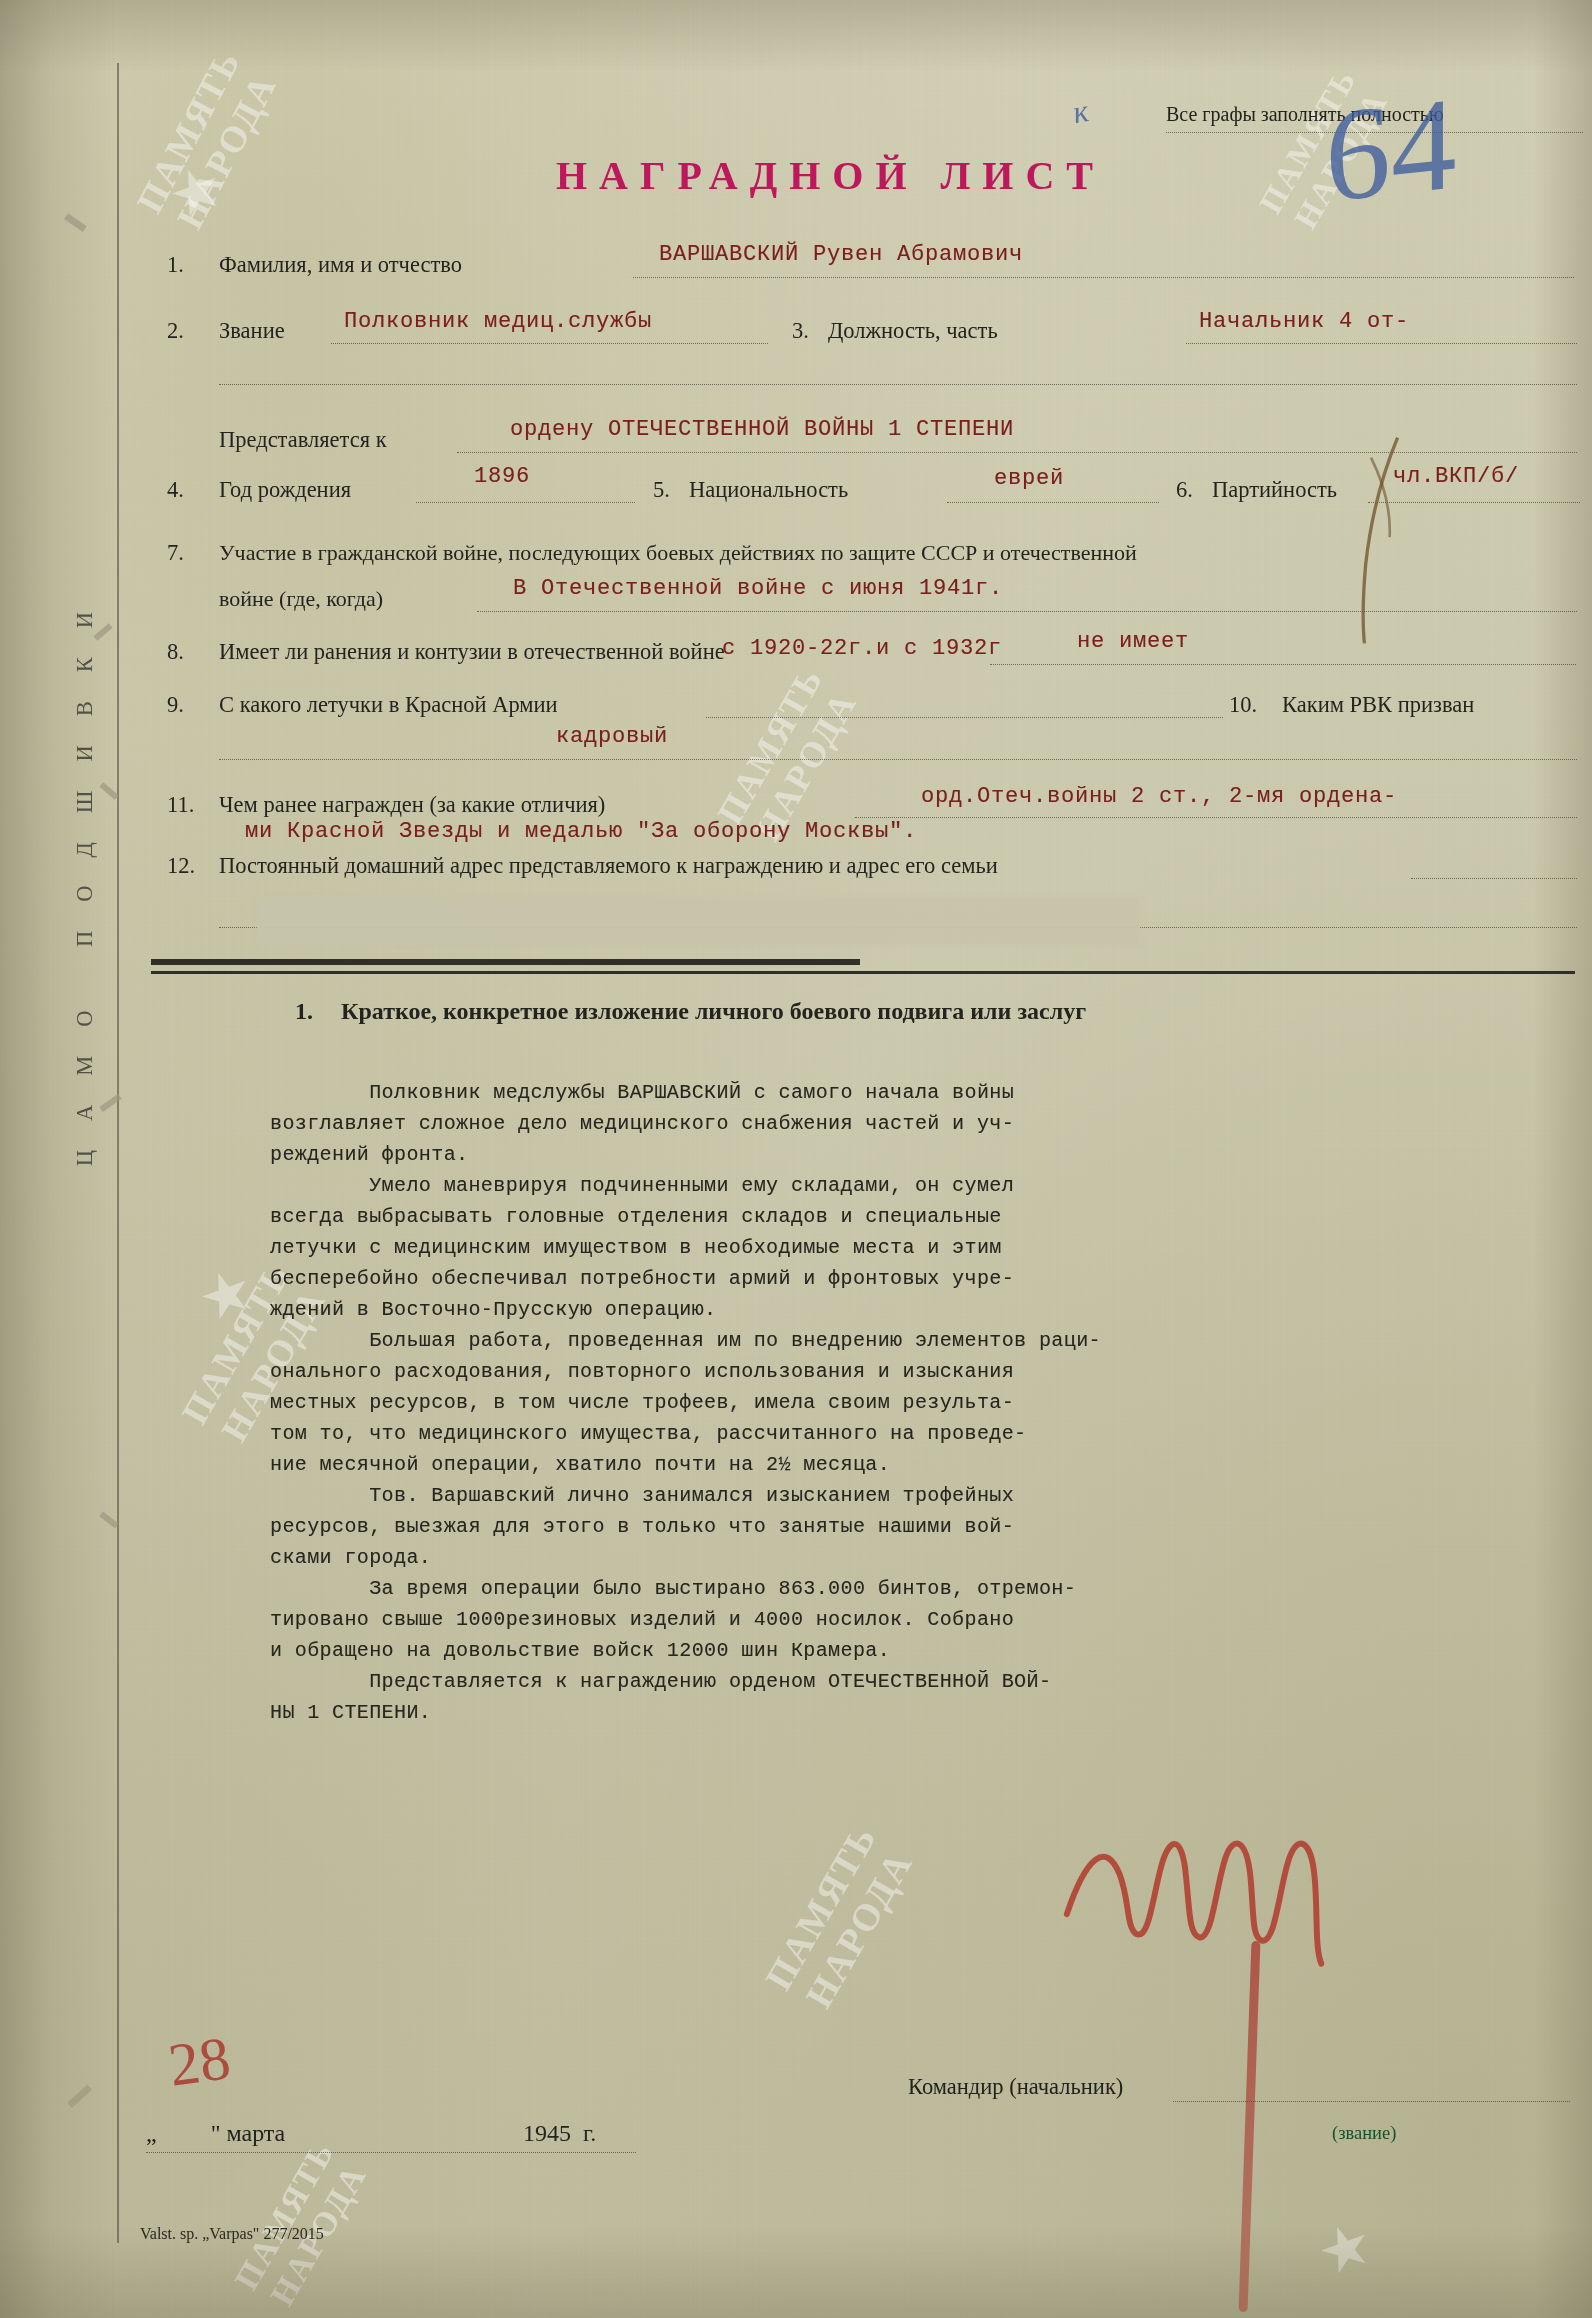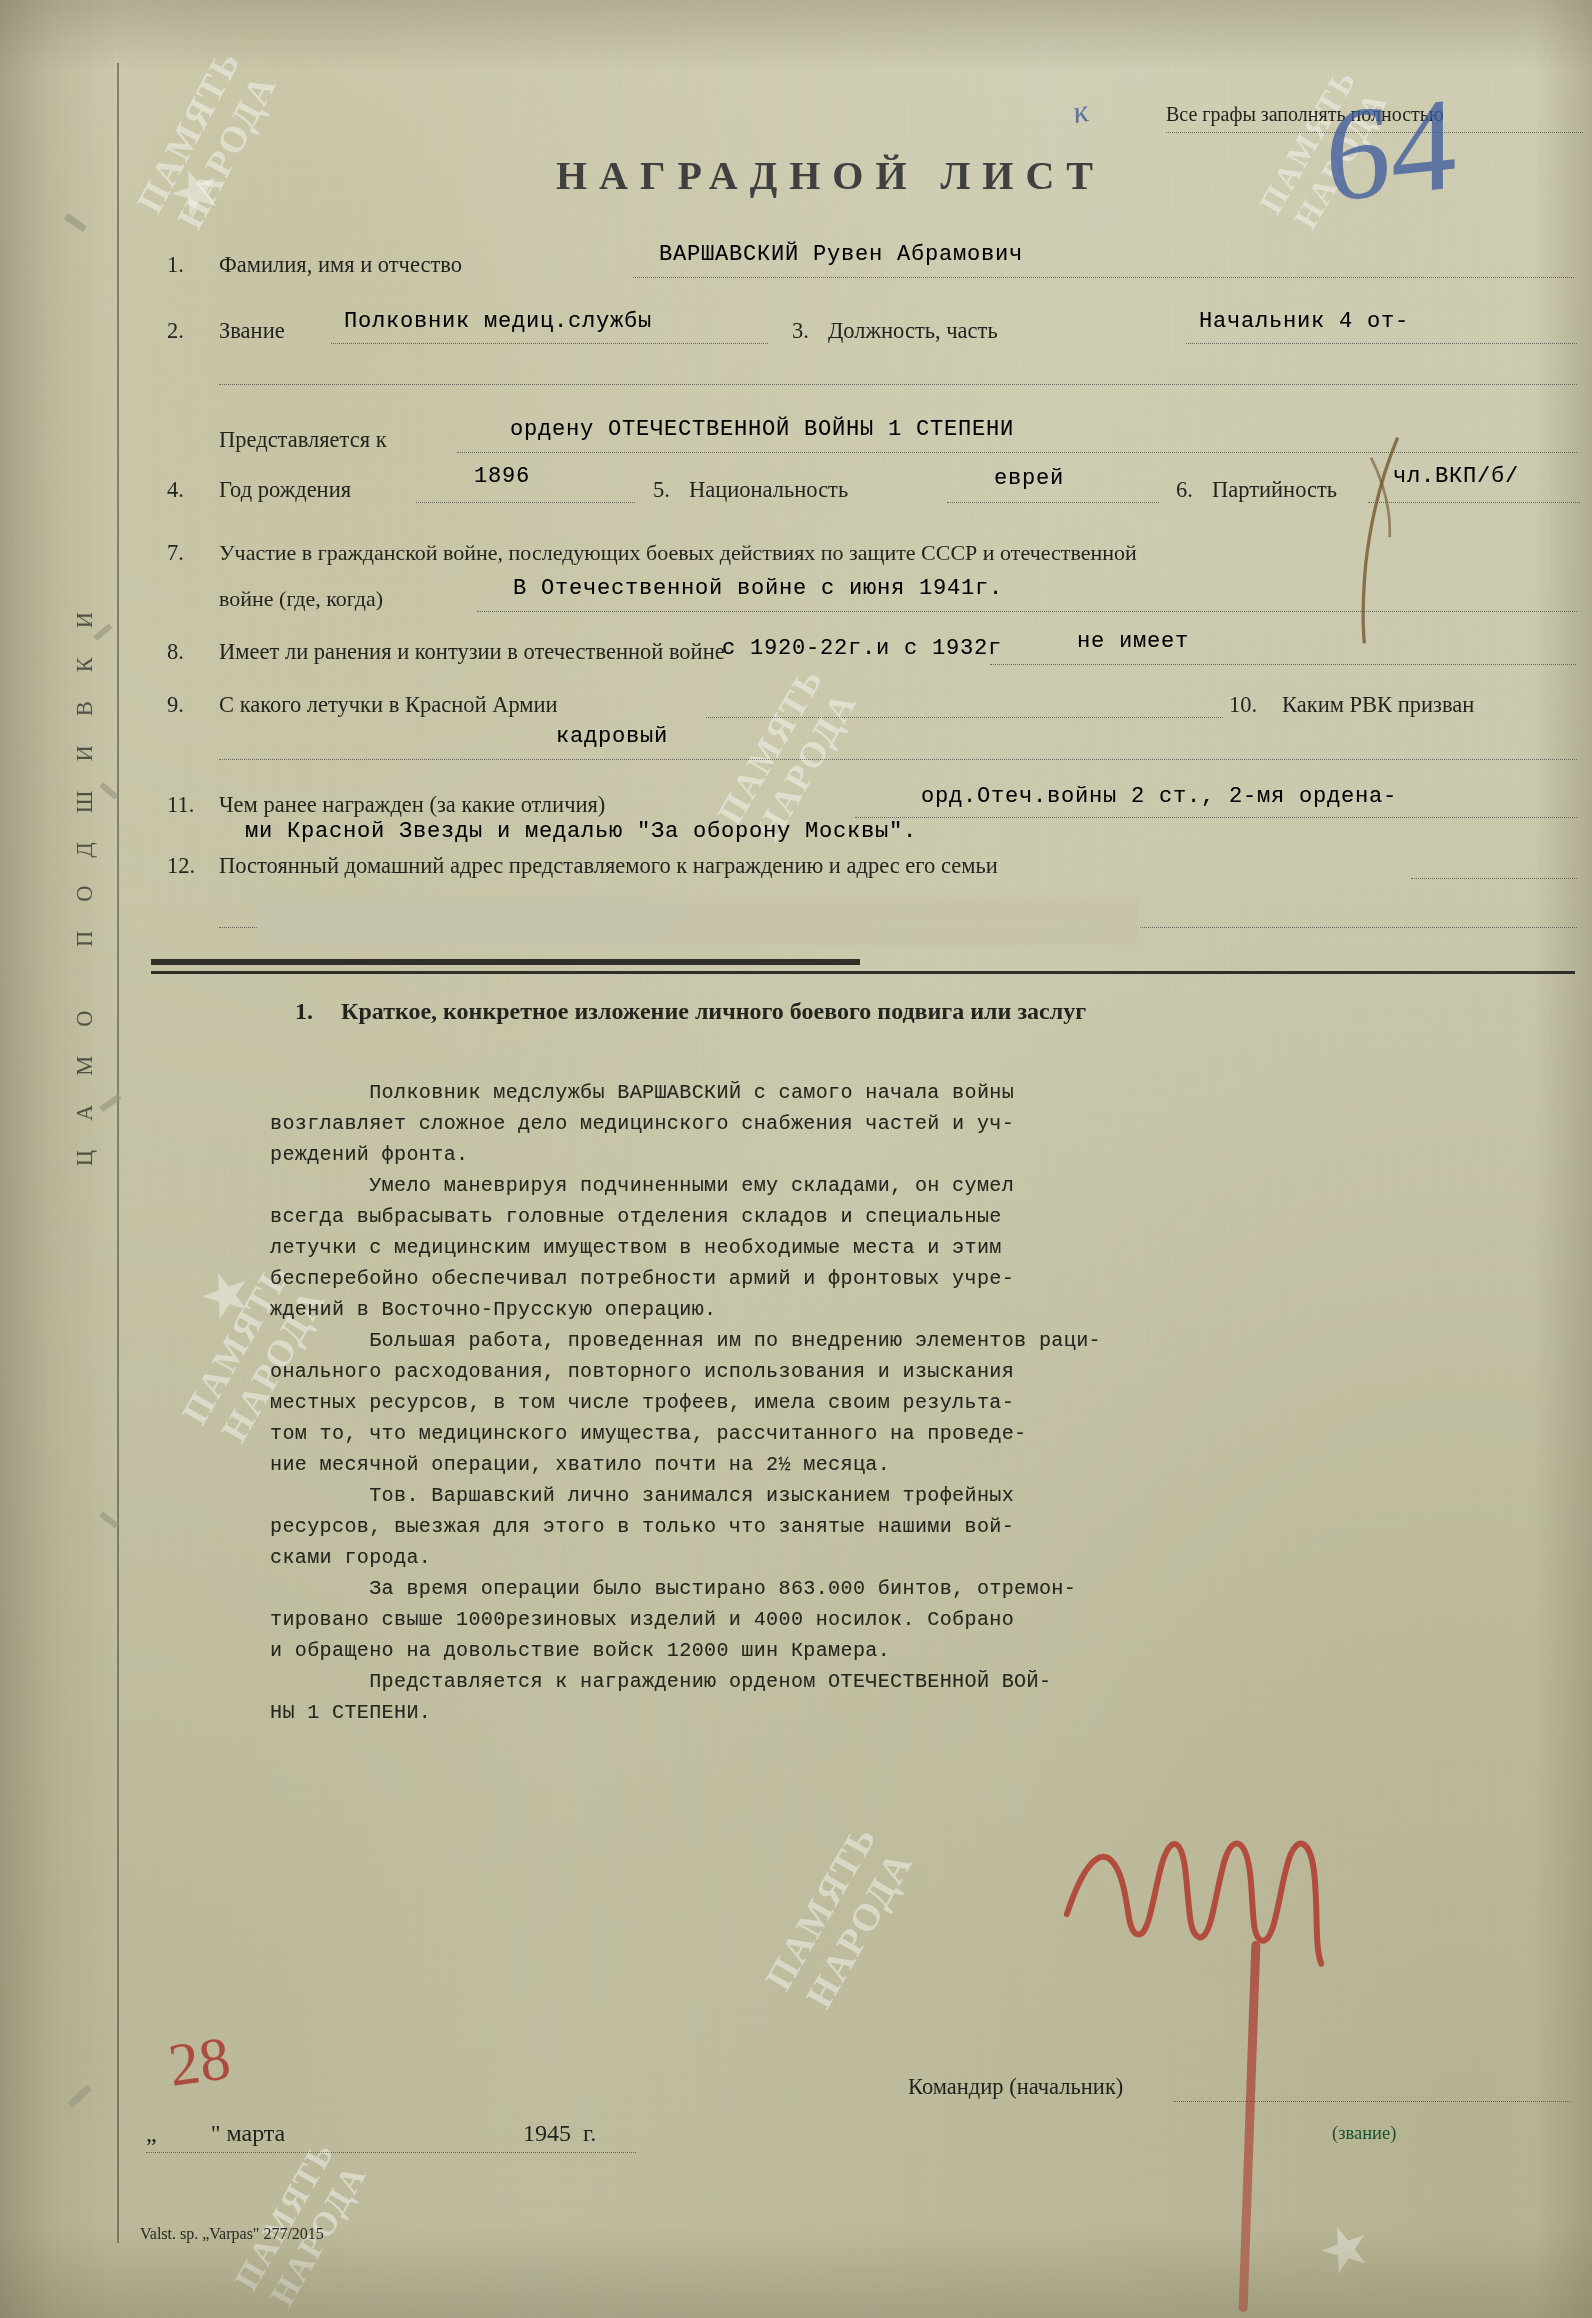--- a/index.html
+++ b/index.html
@@ -82,21 +82,21 @@
   
   .printed {
     position: absolute;
     font-family: "Liberation Serif", serif;
     color: #24241f;
     white-space: pre;
   }
   .typed {
     position: absolute;
     font-family: "Liberation Mono", monospace;
-    color: #000000;
+    color: #7f1d1d;
     letter-spacing: 0.8px;
     white-space: pre;
     text-shadow: 0.3px 0.3px 0 rgba(60,58,40,0.35);
   }
   .dotline {
     position: absolute;
     border-bottom: 1.3px dotted #4a4a3e;
     opacity: 0.75;
   }
   .solidline {
@@ -105,21 +105,21 @@
   }
 
   
   .title {
     position: absolute;
     left: 556px;
     top: 152px;
     font-size: 40px;
     letter-spacing: 12px;
     font-family: "Liberation Serif", serif;
-    color: #404040;
+    color: #be185d;
     font-weight: 700;
   }
   .top-note {
     position: absolute;
     left: 1166px;
     top: 103px;
     font-size: 20px;
     color: #23231e;
   }
 

